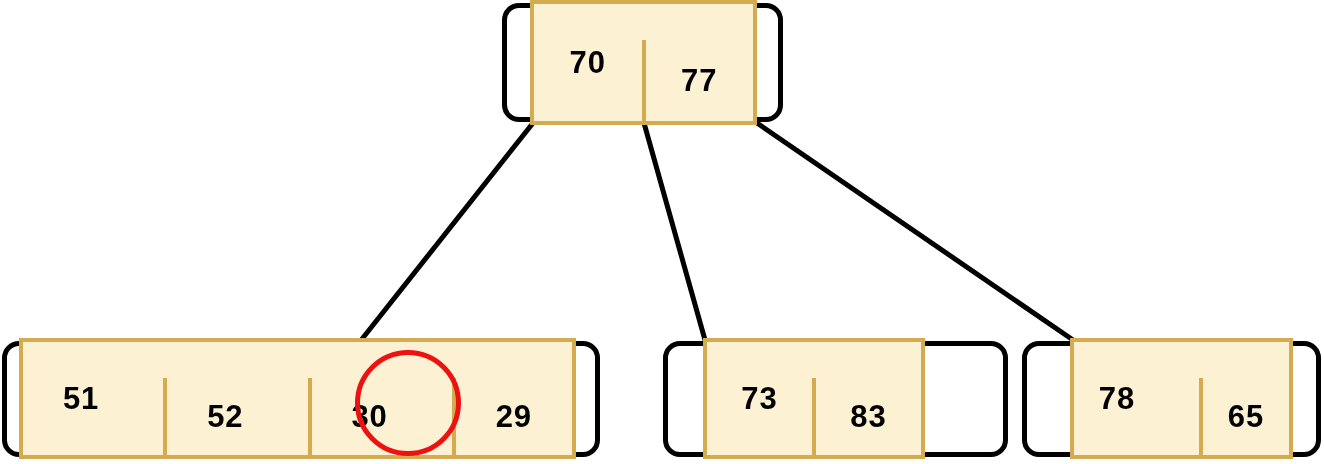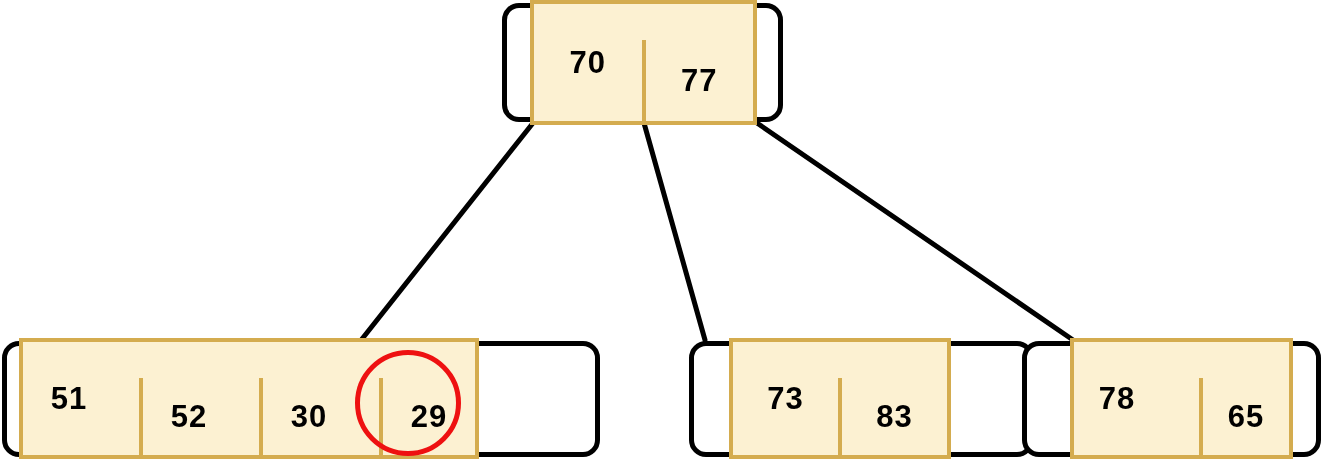--- a/index.html
+++ b/index.html
@@ -86,37 +86,37 @@
         <span class="key">70</span>
       </div>
       <div class="cell">
         <span class="key">77</span>
       </div>
     </div>
   </div>
 
   <div class="node" style="left:2px; top:341px; width:598px; height:116px;">
     <div class="node-outline"></div>
-    <div class="cells" style="left:17px; top:-3px; width:460px; height:121px;gap:24px;">
+    <div class="cells" style="left:17px; top:-3px; width:557px; height:121px;gap:24px;">
       <div class="cell">
         <span class="key">51</span>
       </div>
       <div class="cell">
         <span class="key">52</span>
       </div>
       <div class="cell">
         <span class="key">30</span>
       </div>
       <div class="cell">
         <span class="key">29</span>
       </div>
     </div>
   </div>
 
-  <div class="node" style="left:689px; top:341px; width:345px; height:116px;">
+  <div class="node" style="left:663px; top:341px; width:345px; height:116px;">
     <div class="node-outline"></div>
     <div class="cells" style="left:40px; top:-3px; width:222px; height:121px;">
       <div class="cell">
         <span class="key">73</span>
       </div>
       <div class="cell">
         <span class="key">83</span>
       </div>
     </div>
   </div>

